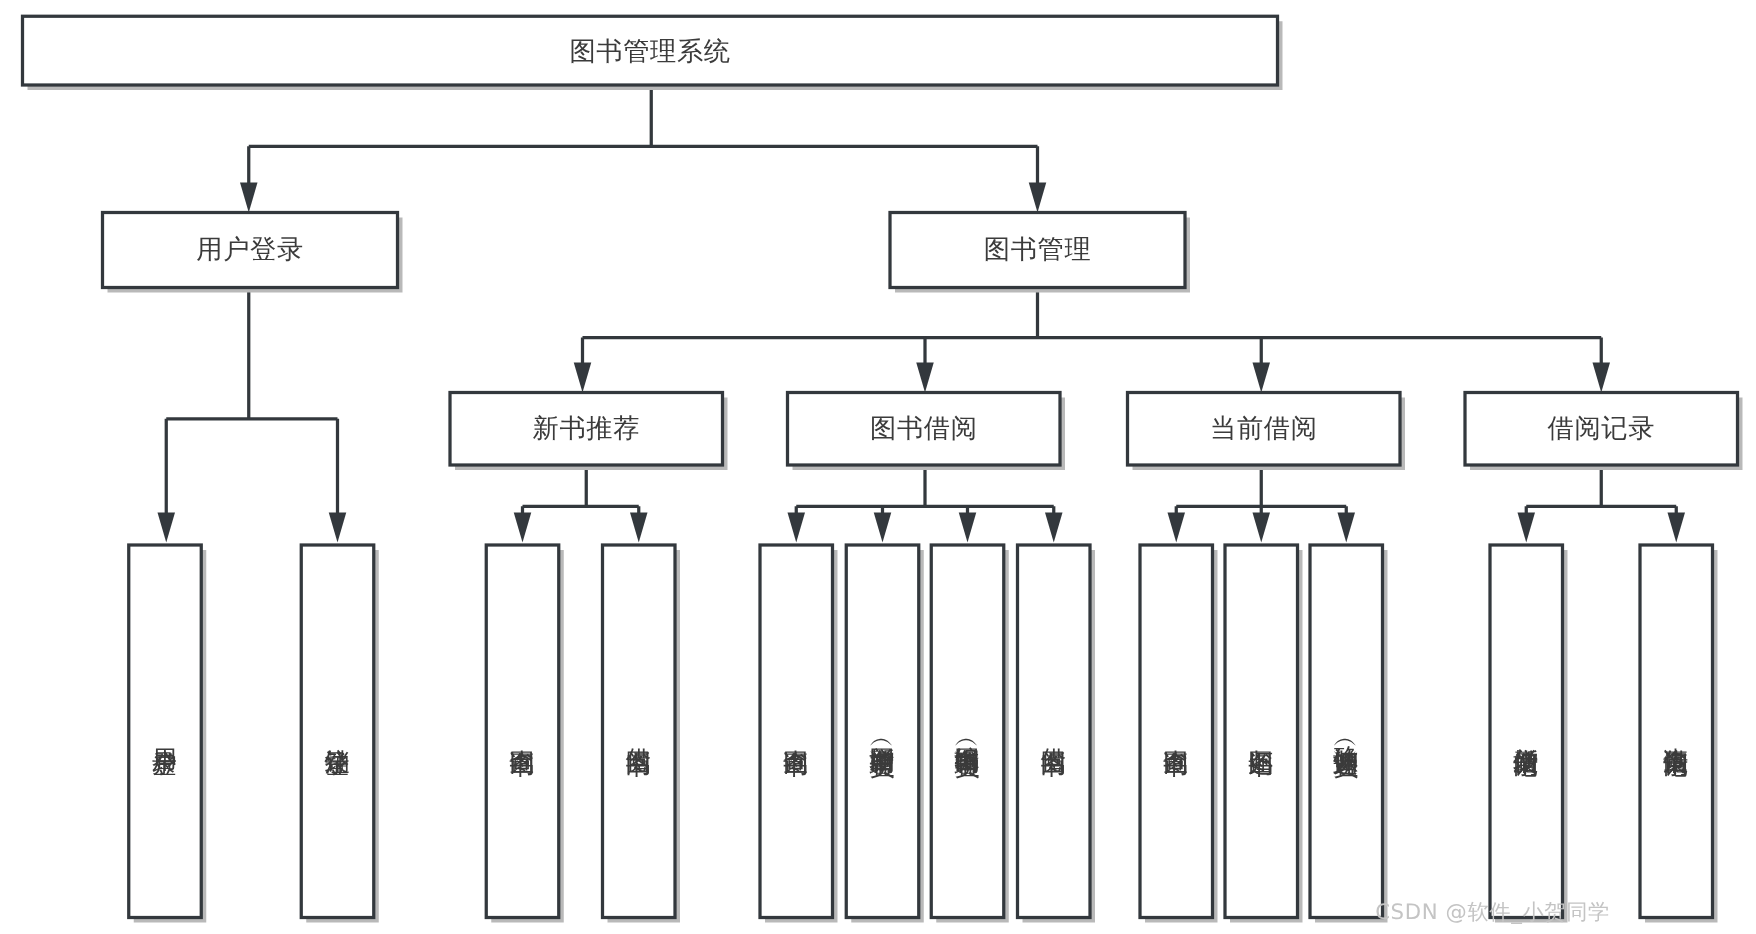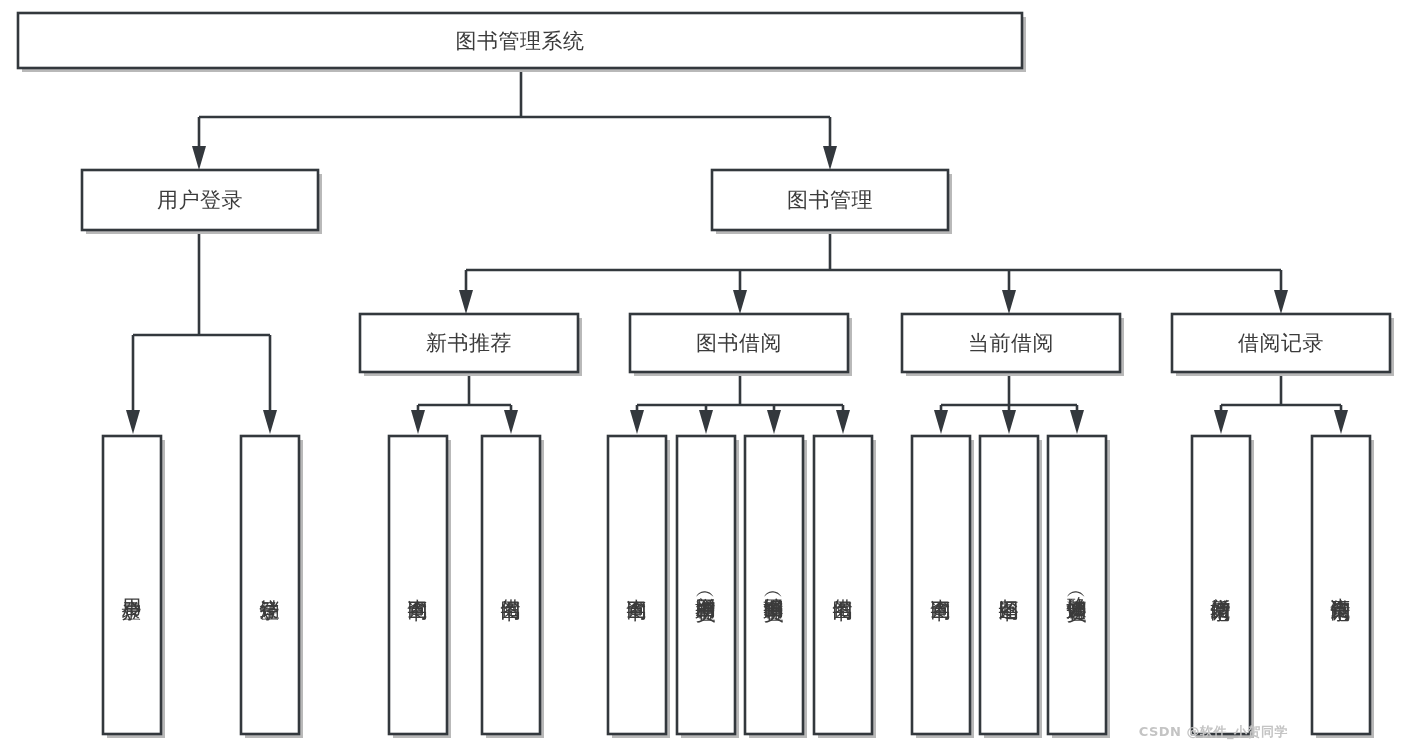--- a/index.html
+++ b/index.html
@@ -67,25 +67,24 @@
     text-align: center;
     white-space: nowrap;
     pointer-events: none;
     letter-spacing: 1px;
   }
   .watermark {
     position: absolute;
     right: 8px;
     bottom: 6px;
     font-family: "DejaVu Sans", "Liberation Sans", sans-serif;
-    font-size: 13px;
+    font-size: 17px;
     color: #c4c4c4;
     white-space: nowrap;
     letter-spacing: 0.5px;
-    font-weight: bold;
   }
 </style>
 </head>
 <body>
 
 <div id="diagram-root">
 
   <svg class="canvas" viewBox="0 0 1405 747">
 
     <g>

